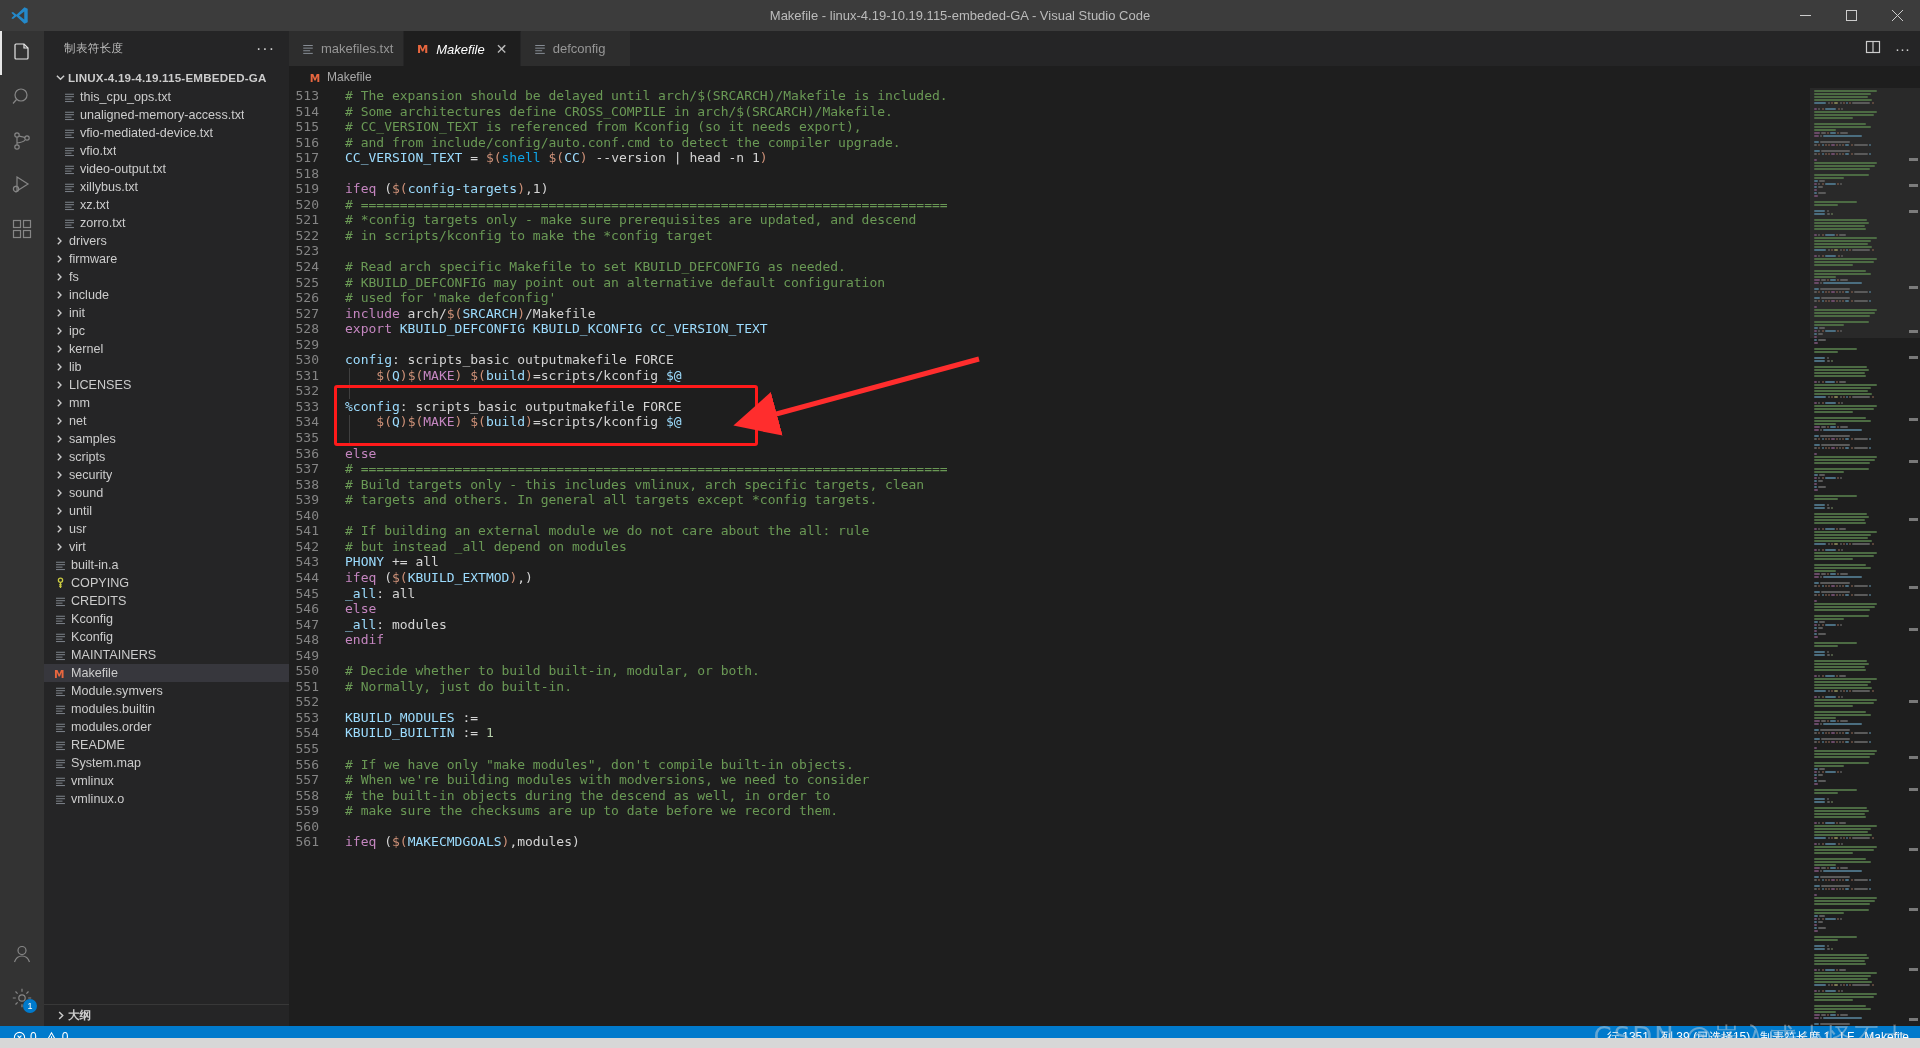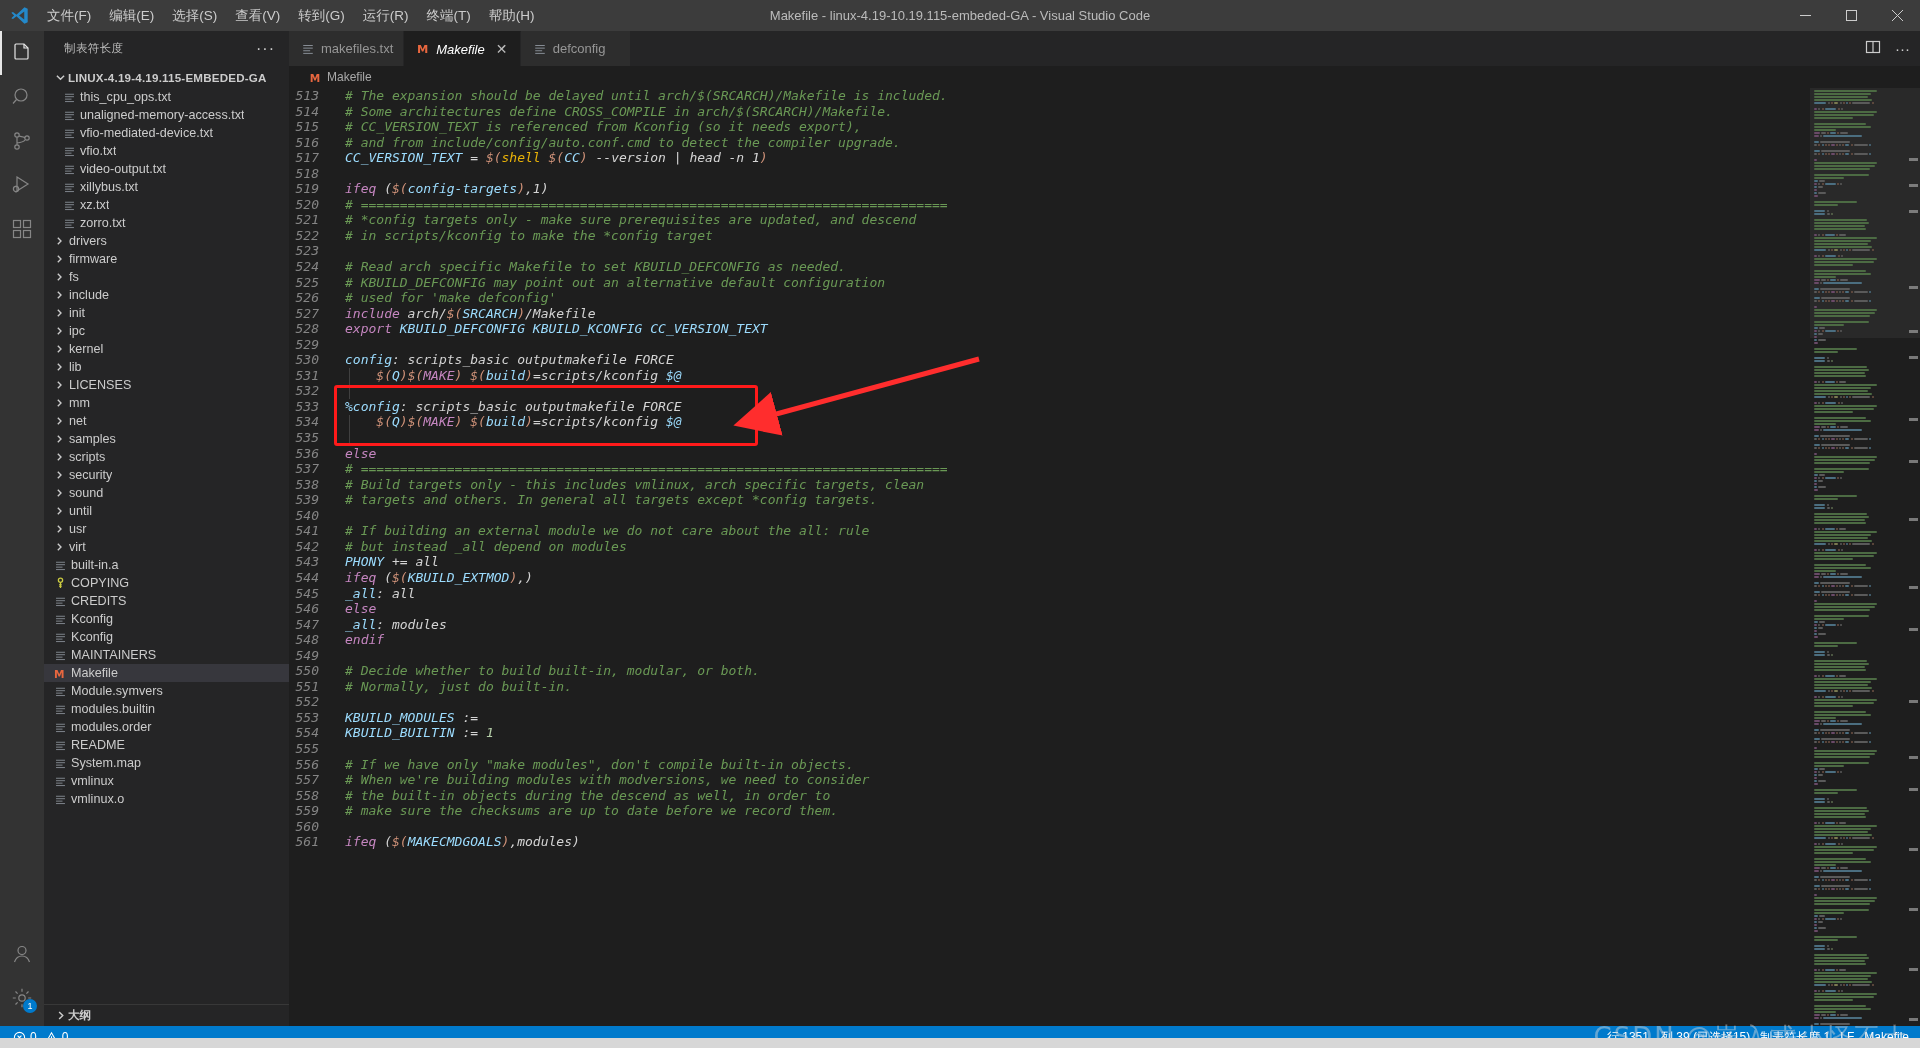--- a/index.html
+++ b/index.html
@@ -116,32 +116,32 @@
   }
   .breadcrumbs .bicon { margin-right: 5px; display: inline-flex; }
   .breadcrumbs .bicon svg { width: 13px; height: 13px; }
 
   .code-wrap { flex: 1 1 auto; display: flex; position: relative; min-height: 0; overflow: hidden; background: #1e1e1e; }
   .code-scroll { flex: 1 1 auto; position: relative; overflow: hidden; }
   .code-lines {
     font-family: "DejaVu Sans Mono", "Liberation Mono", monospace;
     font-size: 13px; line-height: 15.55px; white-space: pre; position: relative;
   }
-  .cline { height: 15.55px; display: flex; align-items: center; font-style: italic; }
+  .cline { height: 15.55px; display: flex; align-items: center; }
   .lnum {
     width: 56px; flex: 0 0 56px; text-align: right; padding-right: 26px;
     color: #858585; font-size: 13px; user-select: none;
   }
   .ctext { flex: 1 1 auto; padding-left: 0; color: #d4d4d4; }
 
   
   .c-comment { color: #6A9955; }
   .c-var     { color: #9CDCFE; }
   .c-key     { color: #C586C0; }
-  .c-func    { color: #eab308; }
+  .c-func    { color: #0ea5e9; }
   .c-paren   { color: #CE9178; }
   .c-num     { color: #B5CEA8; }
   .c-plain   { color: #d4d4d4; }
 
   .indent-guide {
     display: inline-block; width: 0; border-left: 1px solid #404040; height: 15.55px;
     position: absolute;
   }
 
   
@@ -182,30 +182,20 @@
 </head>
 <body>
 
 <div class="app">
 
   <div class="titlebar">
     <div class="vscode-logo">
       <svg viewBox="0 0 32 32">
           <path fill="#2489ca" d="M24.3 2.2 10.9 14.6 5 10.1 2.2 11.5 6.9 16l-4.7 4.5 2.8 1.4 5.9-4.5 13.4 12.4 5.5-2.6V4.8L24.3 2.2zM24 9.1v13.8l-8.7-6.9L24 9.1z"></path>
         </svg>
-    </div>
-    <div class="menubar">
-      <div class="menu-item">文件(F)</div>
-      <div class="menu-item">编辑(E)</div>
-      <div class="menu-item">选择(S)</div>
-      <div class="menu-item">查看(V)</div>
-      <div class="menu-item">转到(G)</div>
-      <div class="menu-item">运行(R)</div>
-      <div class="menu-item">终端(T)</div>
-      <div class="menu-item">帮助(H)</div>
     </div>
     <div class="window-title">Makefile - linux-4.19-10.19.115-embeded-GA - Visual Studio Code</div>
     <div class="win-controls">
       <div class="win-btn">
         <svg viewBox="0 0 11 11">
             <path d="M0 5.5h11" stroke="currentColor" stroke-width="1" fill="none"></path>
           </svg>
       </div>
       <div class="win-btn">
         <svg viewBox="0 0 11 11">

